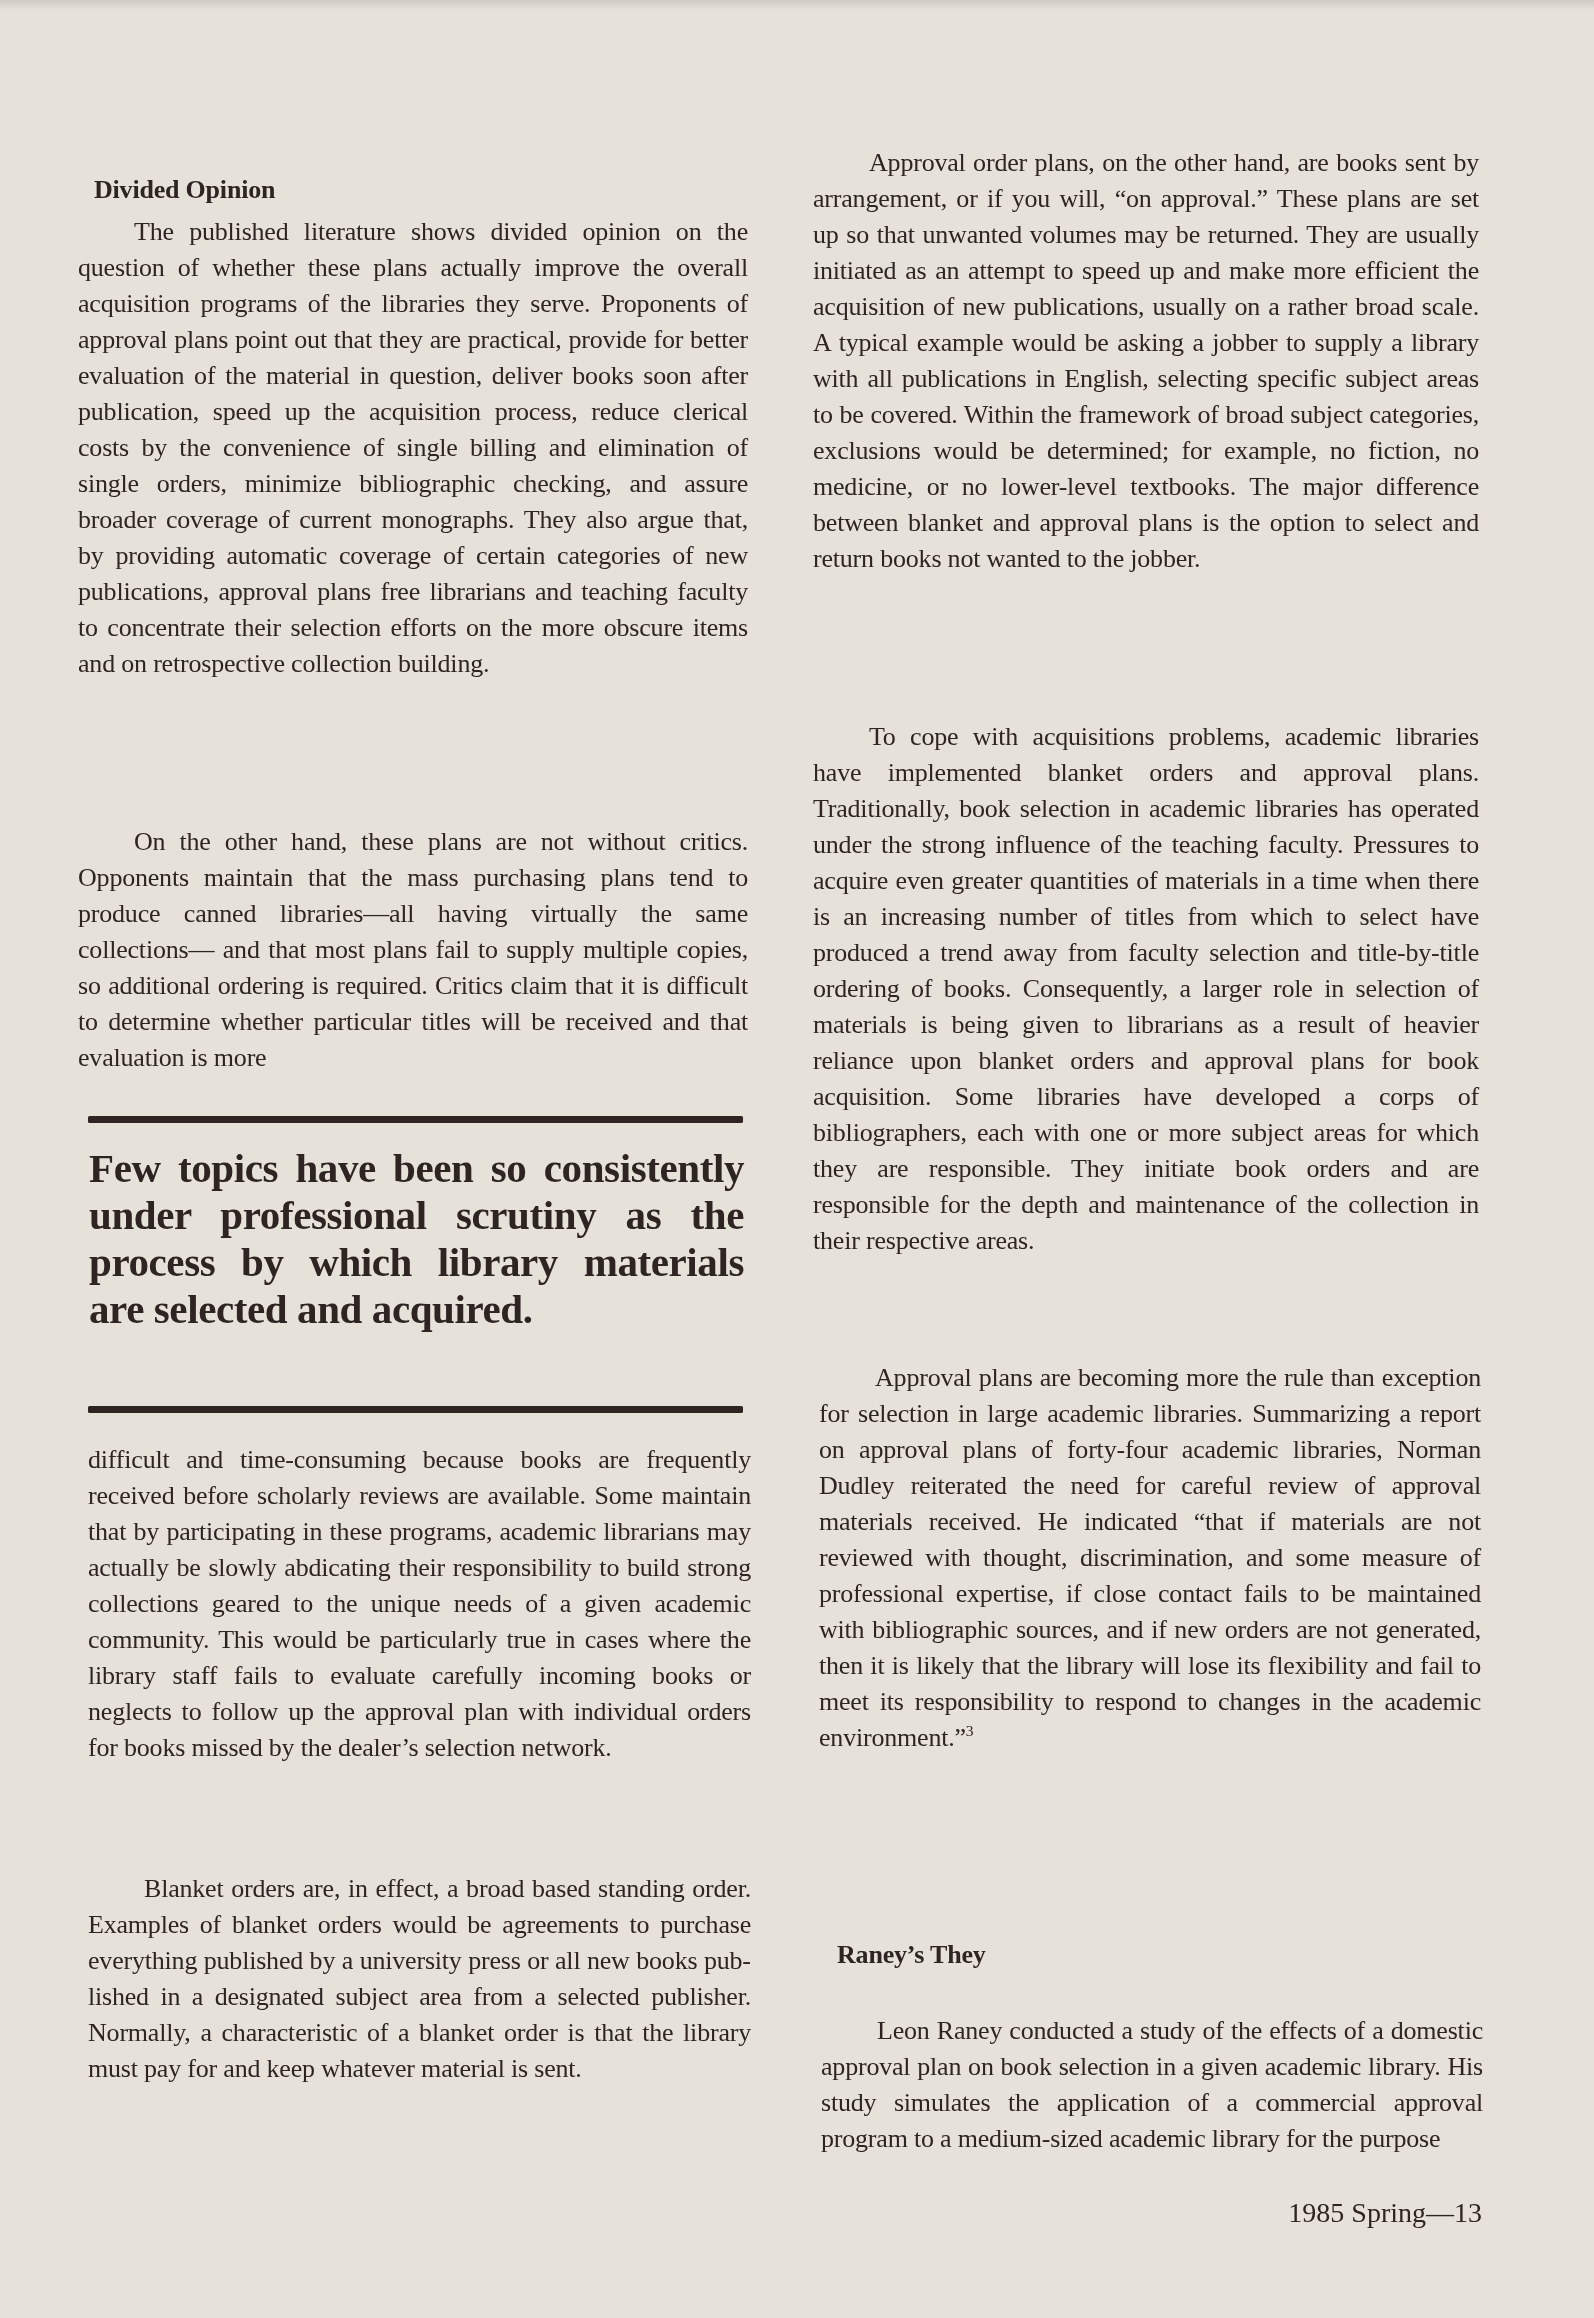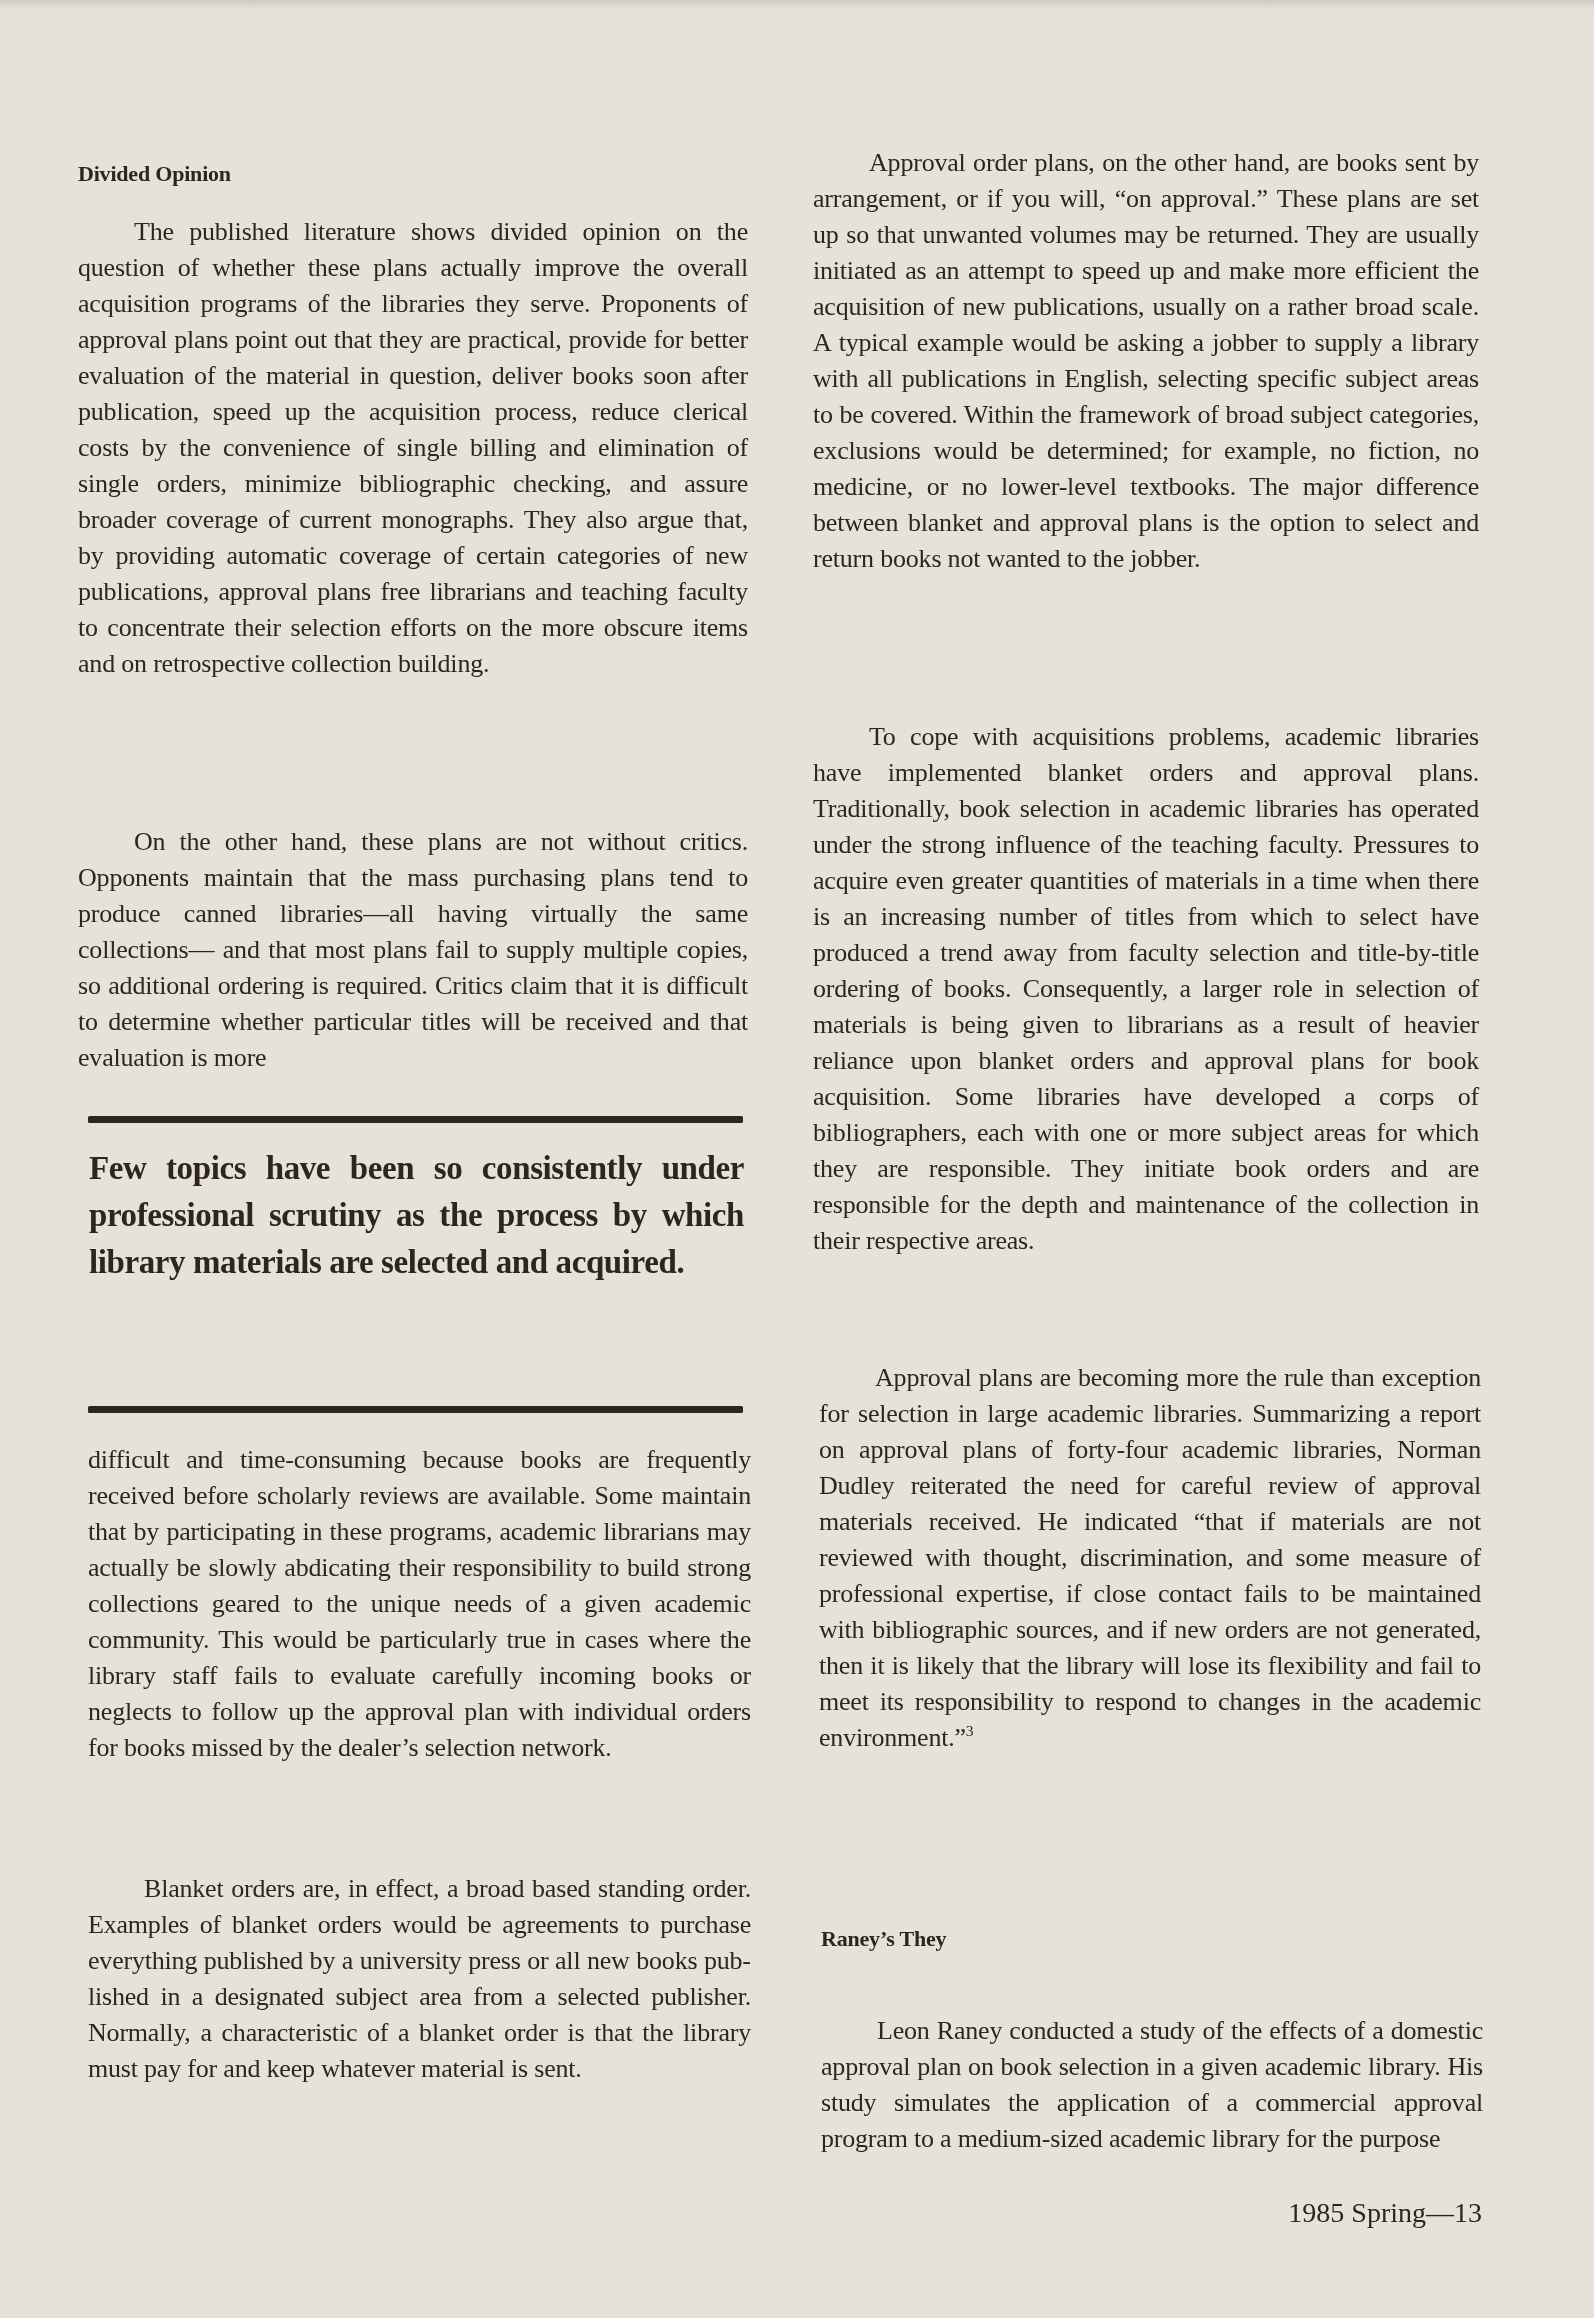--- a/index.html
+++ b/index.html
@@ -18,23 +18,23 @@
     .page-edge {
       position: absolute;
       left: 0; top: 0;
       width: 1595px; height: 9.6px;
       background: linear-gradient(#cfcac2, #e6e1d9);
     }
 
     .section-heading {
       position: absolute;
       font-weight: bold;
-      font-size: 22px;
+      font-size: 26px;
       line-height: 32px;
-      margin: 0;
+      margin: 16px;
       letter-spacing: -0.2px;
     }
     .para {
       position: absolute;
       margin: 0;
       font-size: 26px;
       line-height: 36px;
       text-align: justify;
       text-align-last: left;
       hyphens: manual;
@@ -51,21 +51,21 @@
       background: #2e2523;
       border-radius: 1.6px;
     }
     .pullquote {
       position: absolute;
       left: 89px;
       top: 1145px;
       width: 655px;
       margin: 0;
       font-weight: bold;
-      font-size: 33px;
+      font-size: 41px;
       line-height: 47px;
       text-align: justify;
       text-align-last: left;
       letter-spacing: -0.4px;
     }
     sup { font-size: 60%; line-height: 0; }
     .footer {
       position: absolute;
       right: 97px;
       top: 2181px;

